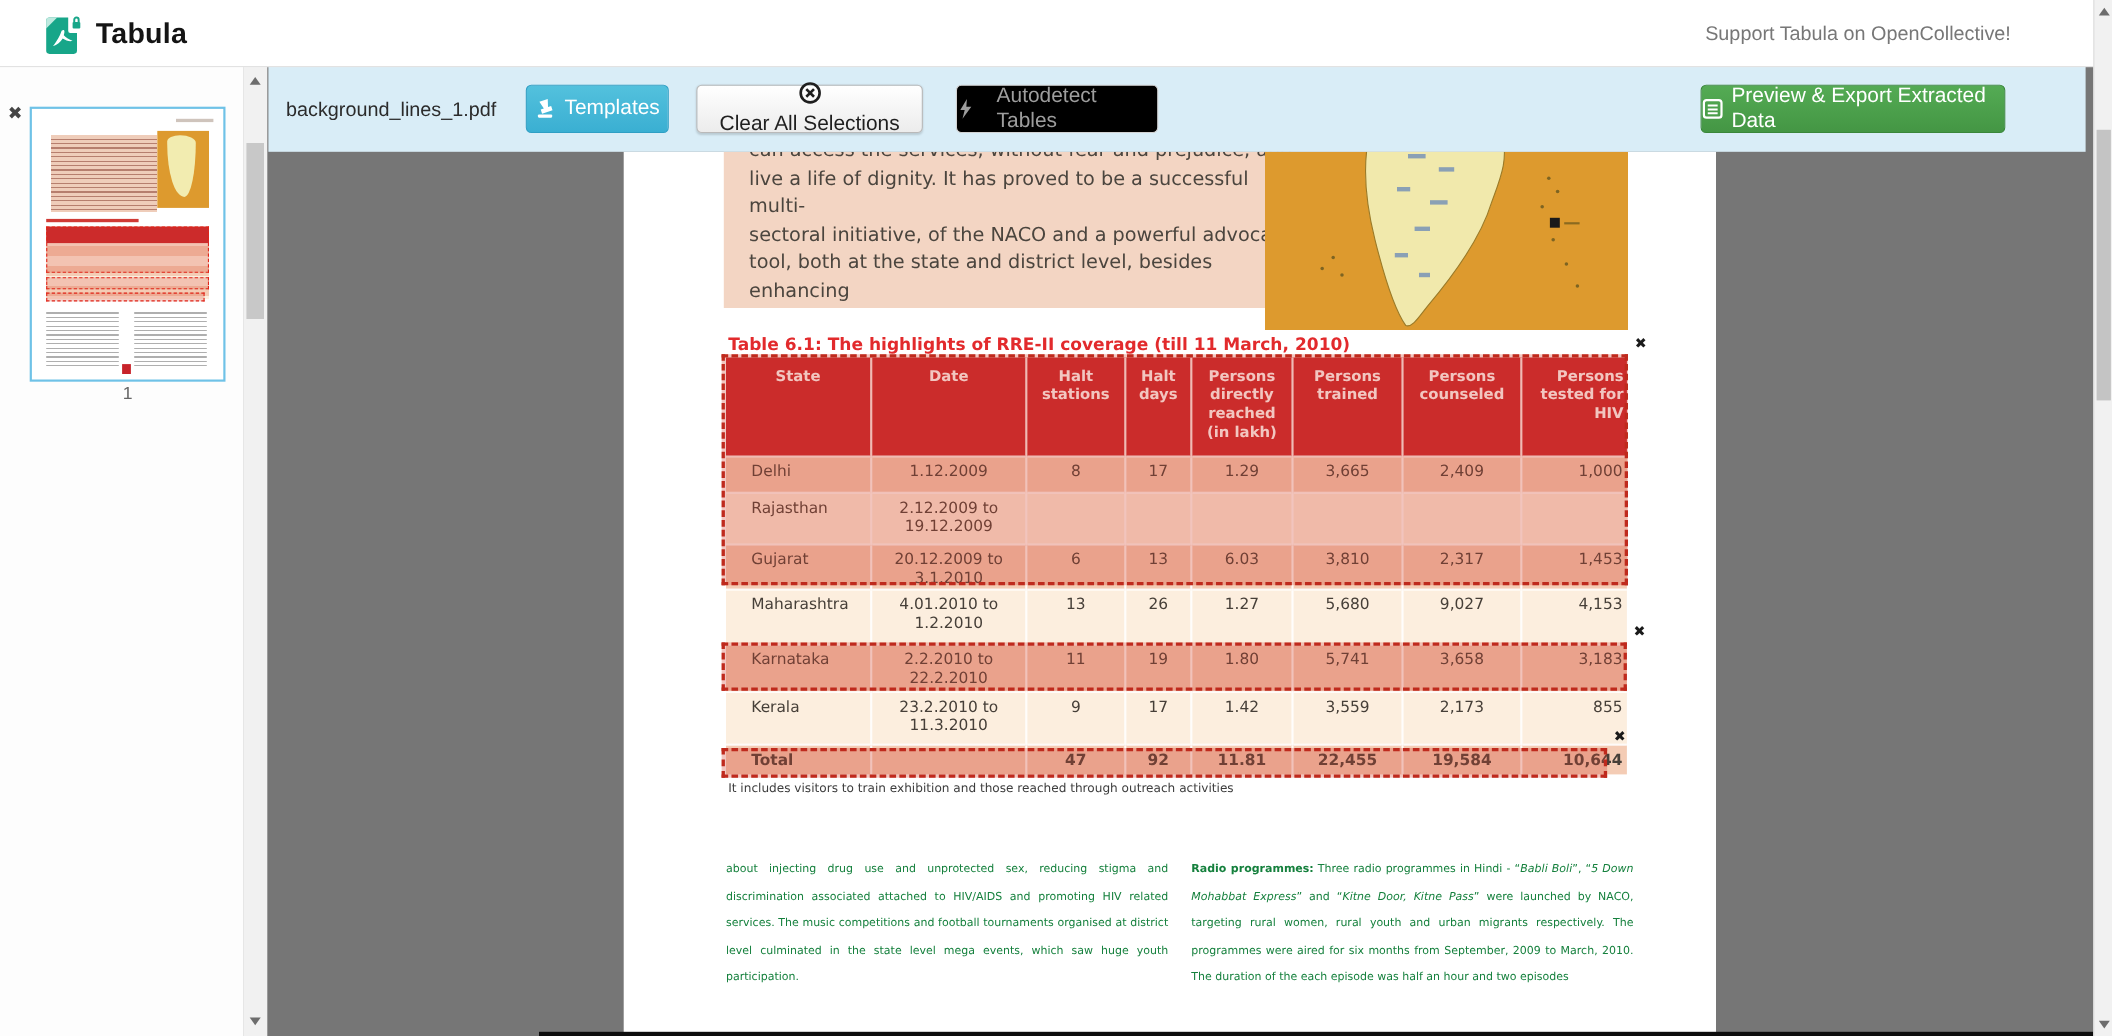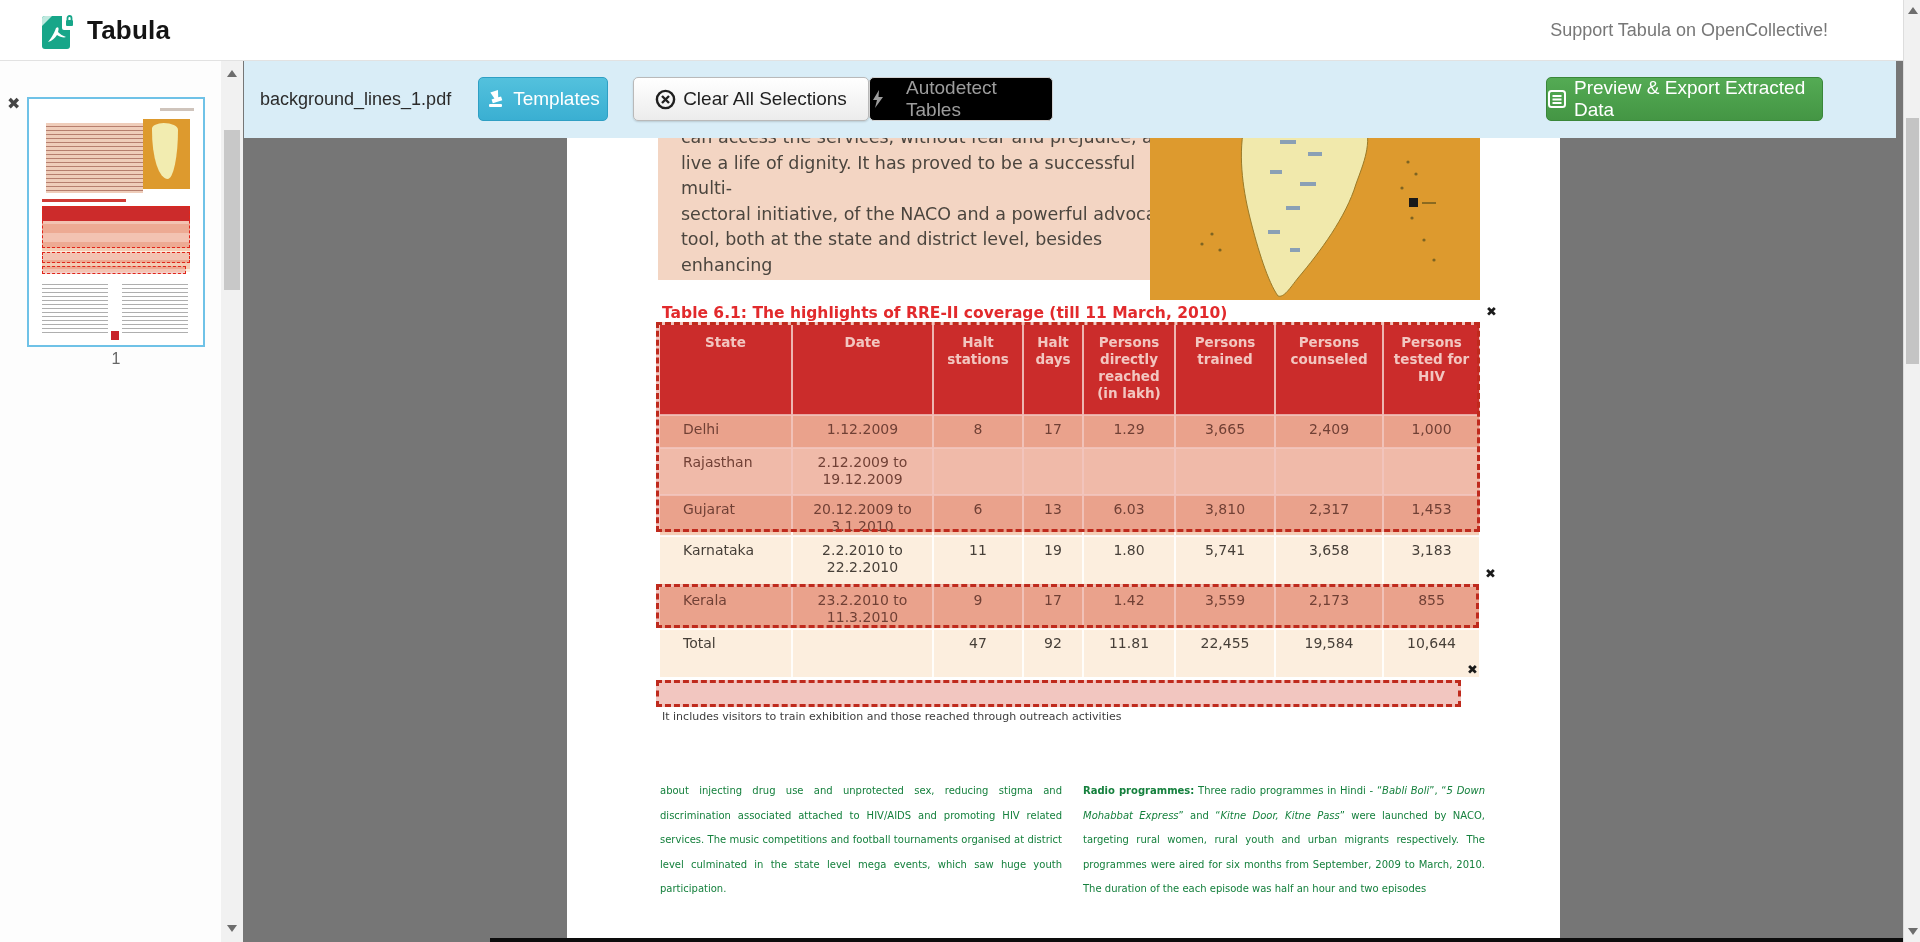--- a/index.html
+++ b/index.html
@@ -44,39 +44,39 @@
   .main-scroll{position:absolute;left:1903px;top:0;width:17px;height:942px;background:#f1f1f1;border-left:1px solid #ddd;z-index:40;}
   .main-scroll .thumb{position:absolute;left:2px;top:118px;width:13px;height:246px;background:#c4c4c4;}
   .tri-up{width:0;height:0;border-left:5px solid transparent;border-right:5px solid transparent;border-bottom:7px solid #6d6d6d;position:absolute;left:50%;transform:translateX(-50%);cursor:pointer;}
   .tri-down{width:0;height:0;border-left:5px solid transparent;border-right:5px solid transparent;border-top:7px solid #6d6d6d;position:absolute;left:50%;transform:translateX(-50%);cursor:pointer;}
 
   
   .toolbar{position:absolute;left:244px;top:60px;width:1652px;height:78px;background:#d9edf7;z-index:15;}
   .filename{position:absolute;left:16px;top:0;height:78px;display:flex;align-items:center;font-size:18px;color:#2b2b2b;}
   .btn{position:absolute;top:17px;height:44px;border-radius:5px;display:flex;align-items:center;justify-content:center;gap:7px;font-size:19px;cursor:pointer;box-sizing:border-box;}
   .btn-templates{left:234px;width:130px;background:linear-gradient(#53c1dd,#3aafd2);border:1px solid #2f9fc4;color:#fff;}
-  .btn-clear{left:389px;width:236px;background:linear-gradient(#ffffff,#ececec);border:1px solid #b9b9b9;color:#1f1f1f;box-shadow:0 1px 2px rgba(0,0,0,.15);}
+  .btn-clear{left:389px;width:206px;background:linear-gradient(#ffffff,#ececec);border:1px solid #b9b9b9;color:#1f1f1f;box-shadow:0 1px 2px rgba(0,0,0,.15);flex-direction:column;}
   .btn-auto{left:625px;width:184px;background:#000000;border:1px solid #d2d2d2;color:#9d9d9d;cursor:default;gap:20px;}
   .btn-export{left:1302px;width:277px;background:linear-gradient(#54ab54,#449644);border:1px solid #3a873a;color:#fff;}
 
   
   .pdf-page{position:absolute;left:567px;top:138px;width:993px;height:804px;background:#ffffff;overflow:hidden;z-index:5;
     font-family:"DejaVu Sans",sans-serif;}
   .intro-box{position:absolute;left:91px;top:-16px;width:822px;height:158px;background:#f3d5c3;overflow:hidden;}
   .intro-text{position:absolute;left:23px;top:3px;width:500px;white-space:pre-line;font-size:17.5px;line-height:25.5px;color:#4b453e;font-weight:500;}
   .map-box{position:absolute;left:583px;top:-16px;width:330px;height:178px;background:#dd9a2e;}
   .map-legend{position:absolute;right:62px;top:76px;width:9px;height:9px;background:#1a1a1a;}
   .map-legend-dash{position:absolute;right:44px;top:80px;width:14px;height:2px;background:#8a6a20;}
   .pdf-table-title{position:absolute;left:95px;top:166px;font-size:15.5px;font-weight:600;color:#e22a2c;}
   .pdf-table{position:absolute;left:93px;top:187px;width:819px;border-collapse:collapse;table-layout:fixed;}
   .pdf-table th{background:#c8232a;color:#fff;font-size:13.5px;font-weight:600;line-height:17px;vertical-align:top;padding:9px 3px 0 3px;border-right:2px solid rgba(255,255,255,.9);}
   .pdf-table td{font-size:14px;color:#463f38;vertical-align:top;padding:5px 4px 0 4px;text-align:center;line-height:17px;
     border-right:2px solid rgba(255,255,255,.85);border-top:2px solid rgba(255,255,255,.8);}
   .pdf-table td:first-child{text-align:left;padding-left:23px;}
-  .pdf-table th:last-child,.pdf-table td:last-child{border-right:none;}
+  .pdf-table th:last-child,.pdf-table td:last-child{border-right:none;text-align:right;}
   .pdf-table thead tr{height:90px;}
   .pdf-table tbody tr:nth-child(odd){background:#f4ccb5;}
   .pdf-table tbody tr:nth-child(even){background:#fceede;}
   .pdf-table tbody tr:nth-child(1){height:33px;}
   .pdf-table tbody tr:nth-child(2){height:47px;}
   .pdf-table tbody tr:nth-child(3){height:38px;}
   .pdf-table tbody tr:nth-child(4){height:50px;}
   .pdf-table tbody tr:nth-child(5){height:43px;}
   .pdf-table tbody tr:nth-child(6){height:48px;}
   .pdf-table tbody tr:nth-child(7){height:27px;font-weight:600;}
@@ -273,20 +273,30 @@
             <td>Gujarat</td>
             <td>20.12.2009 to 3.1.2010</td>
             <td>6</td>
             <td>13</td>
             <td>6.03</td>
             <td>3,810</td>
             <td>2,317</td>
             <td>1,453</td>
           </tr>
           <tr>
+            <td>Maharashtra</td>
+            <td>4.01.2010 to 1.2.2010</td>
+            <td>13</td>
+            <td>26</td>
+            <td>1.27</td>
+            <td>5,680</td>
+            <td>9,027</td>
+            <td>4,153</td>
+          </tr>
+          <tr>
             <td>Karnataka</td>
             <td>2.2.2010 to 22.2.2010</td>
             <td>11</td>
             <td>19</td>
             <td>1.80</td>
             <td>5,741</td>
             <td>3,658</td>
             <td>3,183</td>
           </tr>
           <tr>

